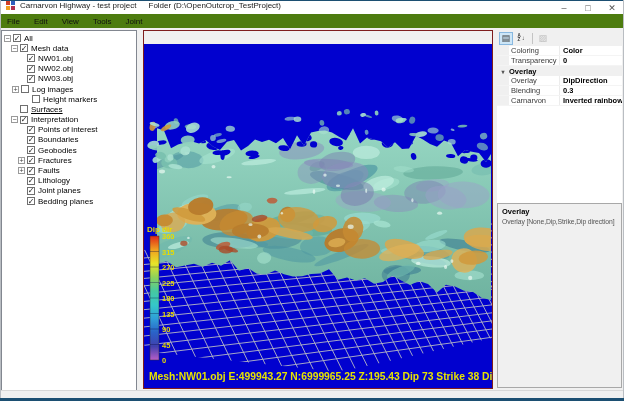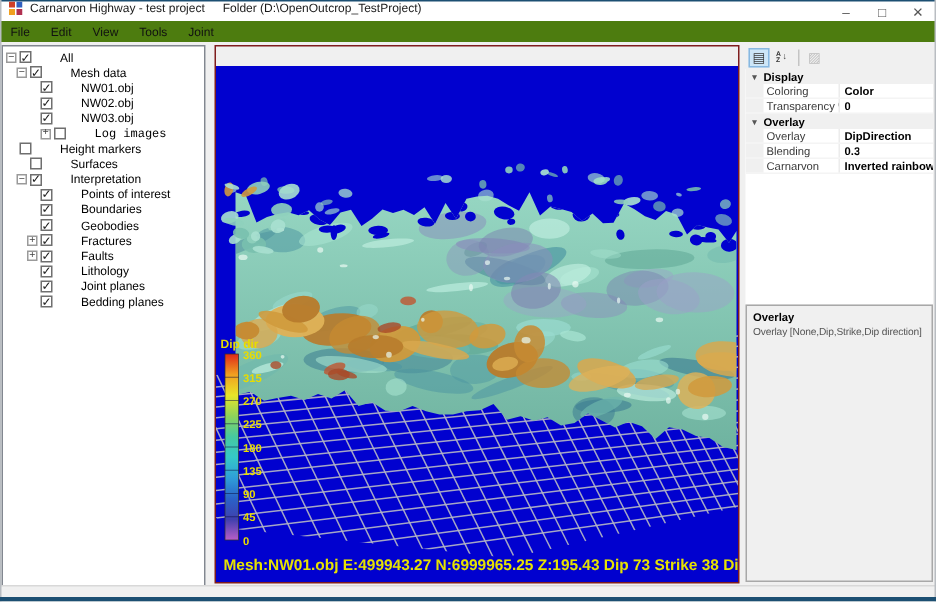--- a/index.html
+++ b/index.html
@@ -29,21 +29,21 @@
   
   .tree-panel{position:absolute;left:1px;top:30px;width:136px;height:361px;background:#fff;
               border:1px solid #828790;overflow:hidden;padding-top:2px;box-sizing:border-box}
   .trow{display:flex;align-items:center;height:10.2px;font-size:8px;white-space:nowrap;color:#000}
   .exp{width:7px;height:7px;border:1px solid #9a9a9a;background:#fff;font-size:7px;line-height:5px;
        text-align:center;color:#444;margin-right:2px;flex:none;box-sizing:border-box}
   .exp.hidden{visibility:hidden}
   .cb{width:8px;height:8px;border:1px solid #6f6f6f;background:#fff;display:inline-flex;
       align-items:center;justify-content:center;font-size:8px;line-height:7px;color:#1a1a1a;
       margin-right:3px;flex:none;box-sizing:border-box}
-  .tlabel{margin-left:16px}
+  .tlabel{margin-left:0}
 
   
   .center-panel{position:absolute;left:143px;top:30px;width:350px;height:359px;background:#f0f0f0;
                 border:1px solid #7f1d1d;box-sizing:border-box}
   .center-panel svg{position:absolute;left:0;top:13px;display:block}
 
   
   .right-panel{position:absolute;left:497px;top:30px;width:125px;height:360px;background:#f0f0f0}
   .pg-toolbar{height:16px;display:flex;align-items:center;padding-left:2px}
   .tbtn{width:14px;height:13px;display:flex;align-items:center;justify-content:center;margin-right:1px;box-sizing:border-box}
@@ -115,31 +115,31 @@
     <div class="trow" style="padding-left: 16px;">
       <span class="exp hidden"></span>
       <span class="cb">✓</span>
       <span class="tlabel">NW02.obj</span>
     </div>
     <div class="trow" style="padding-left: 16px;">
       <span class="exp hidden"></span>
       <span class="cb">✓</span>
       <span class="tlabel">NW03.obj</span>
     </div>
-    <div class="trow" style="padding-left: 25px; font-family: Liberation Mono, monospace;">
+    <div class="trow" style="padding-left: 10px;">
       <span class="exp">+</span>
       <span class="cb"></span>
       <span class="tlabel">Log images</span>
     </div>
-    <div class="trow" style="padding-left: 2px;">
+    <div class="trow" style="padding-left: 21px;">
       <span class="exp hidden"></span>
       <span class="cb"></span>
       <span class="tlabel">Height markers</span>
     </div>
-    <div class="trow" style="padding-left: 9px;">
+    <div class="trow" style="padding-left: 9px; text-decoration: underline;">
       <span class="exp hidden"></span>
       <span class="cb"></span>
       <span class="tlabel">Surfaces</span>
     </div>
     <div class="trow" style="padding-left: 9px;">
       <span class="exp">−</span>
       <span class="cb">✓</span>
       <span class="tlabel">Interpretation</span>
     </div>
     <div class="trow" style="padding-left: 16px;">
@@ -481,24 +481,20 @@
           </span>
           <span class="ar">↓</span>
       </span>
     </div>
     <div class="tsep"></div>
     <div class="tbtn">
       <span class="ticon dis">▨</span>
     </div>
   </div>
   <div class="pg-grid" id="pgrid">
-      <div class="pcat">
-        <span class="chev">▾</span>
-        <span>Display</span>
-      </div>
       <div class="prow">
         <span class="gut"></span>
         <span class="pname">Coloring</span>
         <span class="pval">Color</span>
       </div>
       <div class="prow">
         <span class="gut"></span>
         <span class="pname">Transparency %</span>
         <span class="pval">0</span>
       </div>

